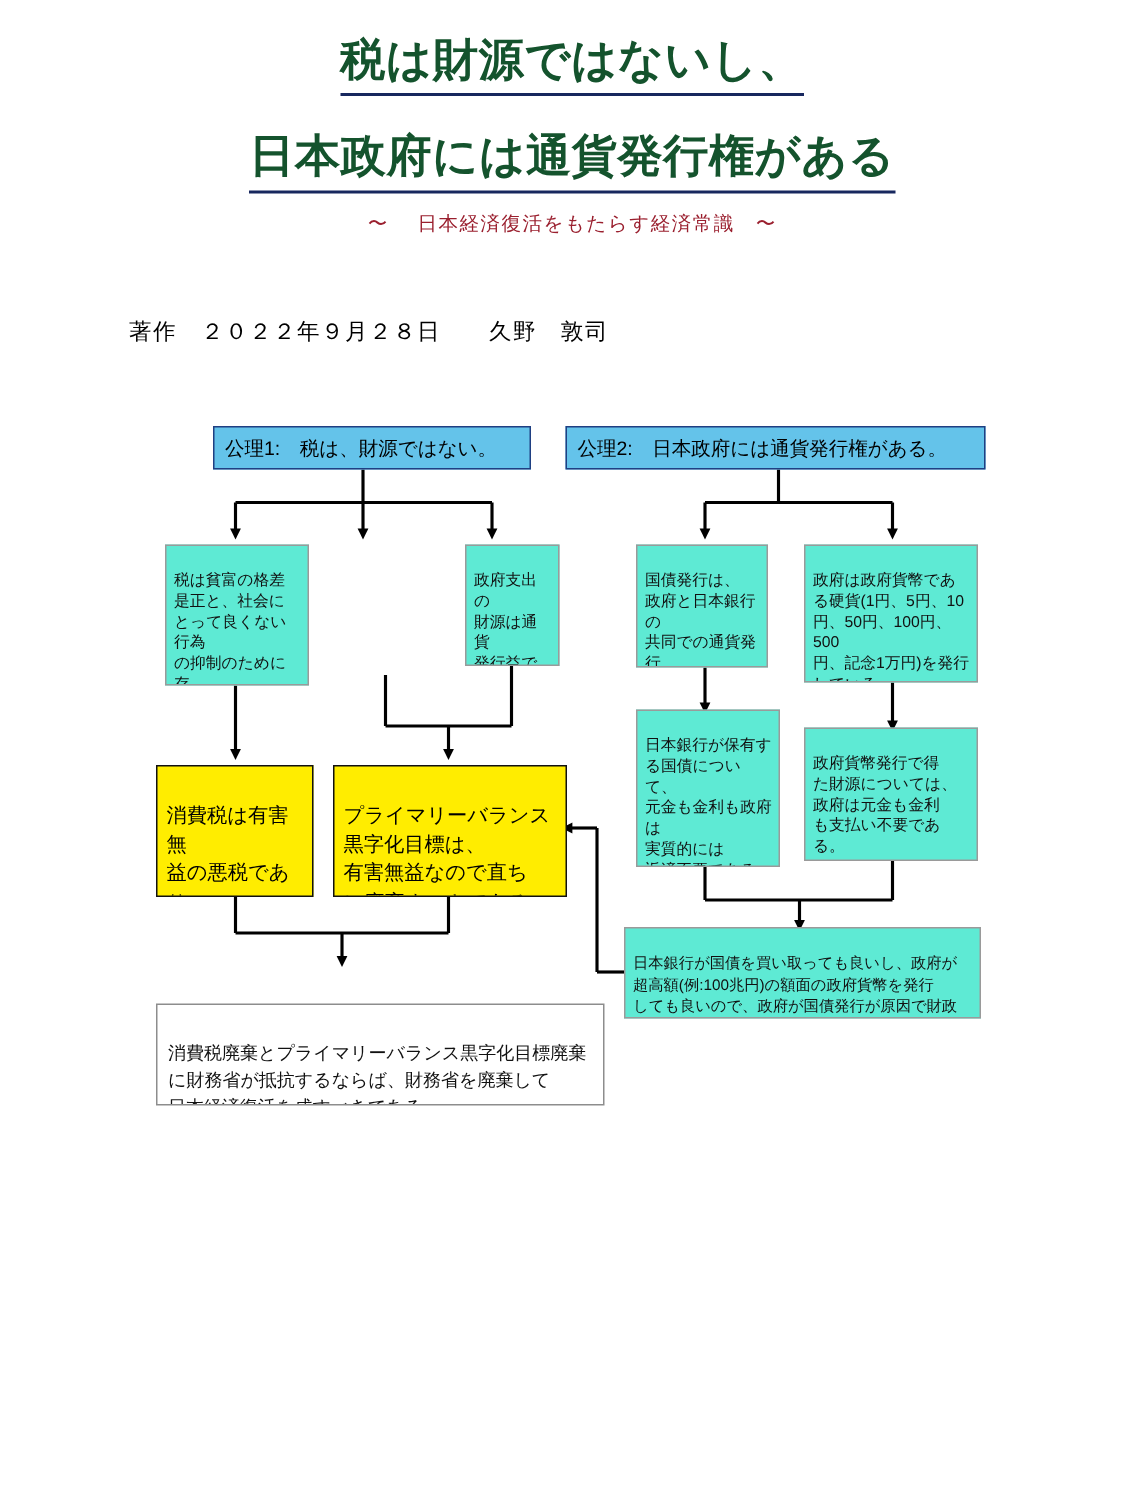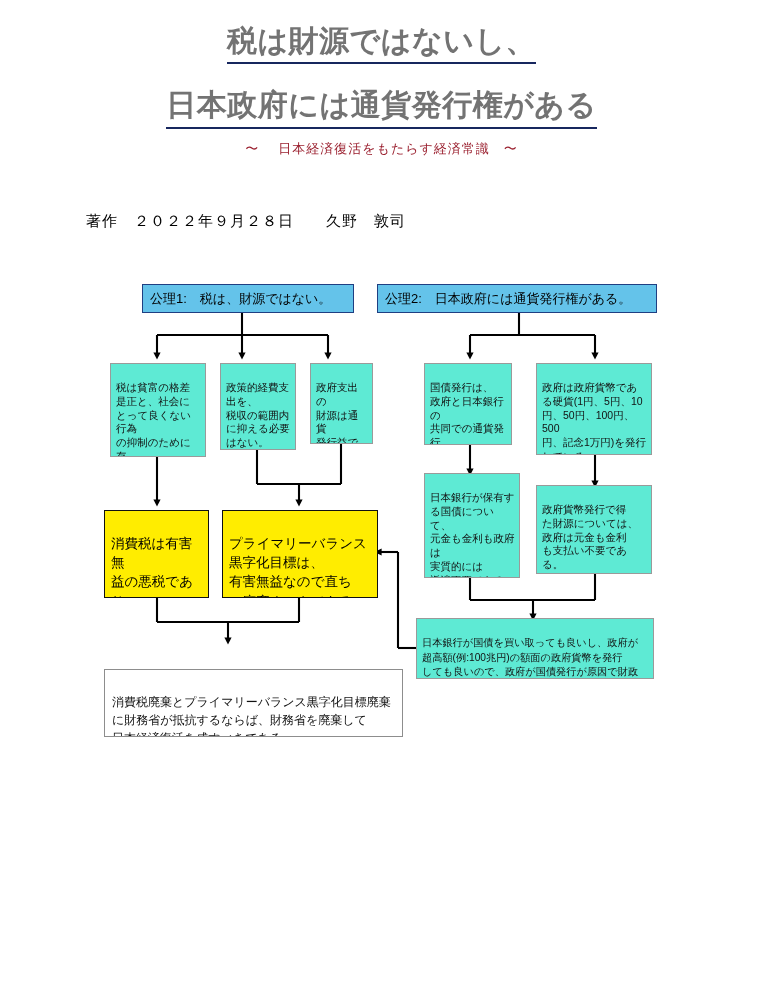--- a/index.html
+++ b/index.html
@@ -21,21 +21,21 @@
     position: absolute;
     left: 0;
     top: 22px;
     width: 763px;
     text-align: center;
   }
   .title-line {
     display: inline-block;
     font-size: 30px;
     font-weight: bold;
-    color: #737373;
+    color: #14532d;
     letter-spacing: 0.5px;
     border-bottom: 2px solid #17275e;
     padding-bottom: 2px;
     line-height: 1.28;
   }
   #title-line-1 { margin-bottom: 22px; }
   #subtitle {
     position: absolute;
     left: 0;
     top: 140px;
@@ -196,27 +196,20 @@
   </div>
 
   <div class="node stmt" style="left:110px; top:363px; width:96px; height:94px;">
     <span>税は貧富の格差
 是正と、社会に
 とって良くない行為
 の抑制のために存
 在している。</span>
   </div>
 
-  <div class="node stmt" style="left:220px; top:363px; width:76px; height:87px;">
-    <span>政策的経費支
-出を、
-税収の範囲内
-に抑える必要
-はない。</span>
-  </div>
 
   <div class="node stmt" style="left:310px; top:363px; width:63px; height:81px;">
     <span>政府支出の
 財源は通貨
 発行益である。</span>
   </div>
 
   <div class="node stmt" style="left:424px; top:363px; width:88px; height:82px;">
     <span>国債発行は、
 政府と日本銀行の

